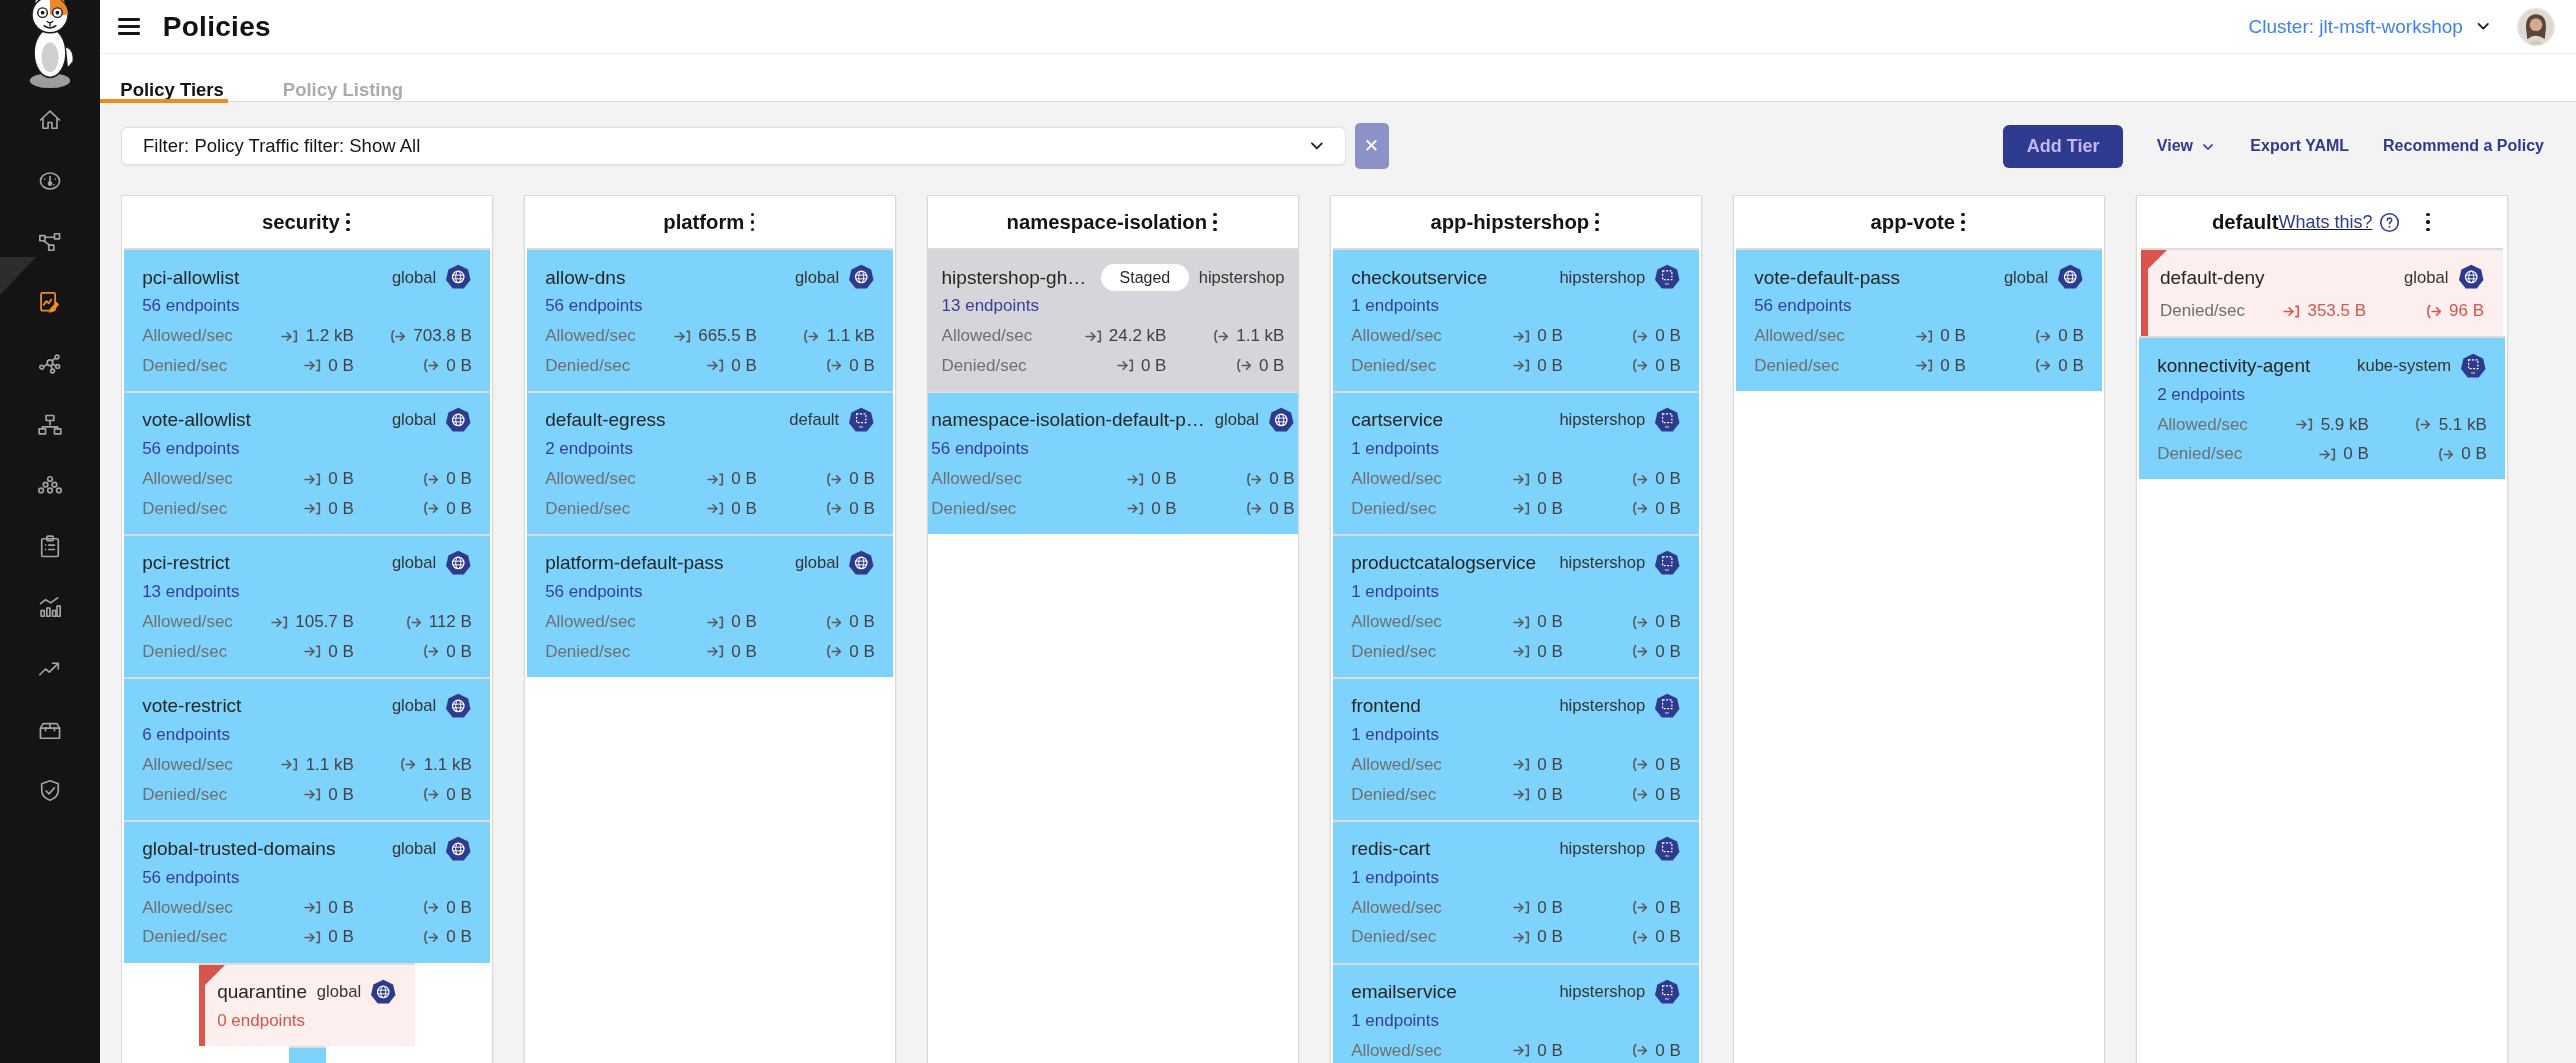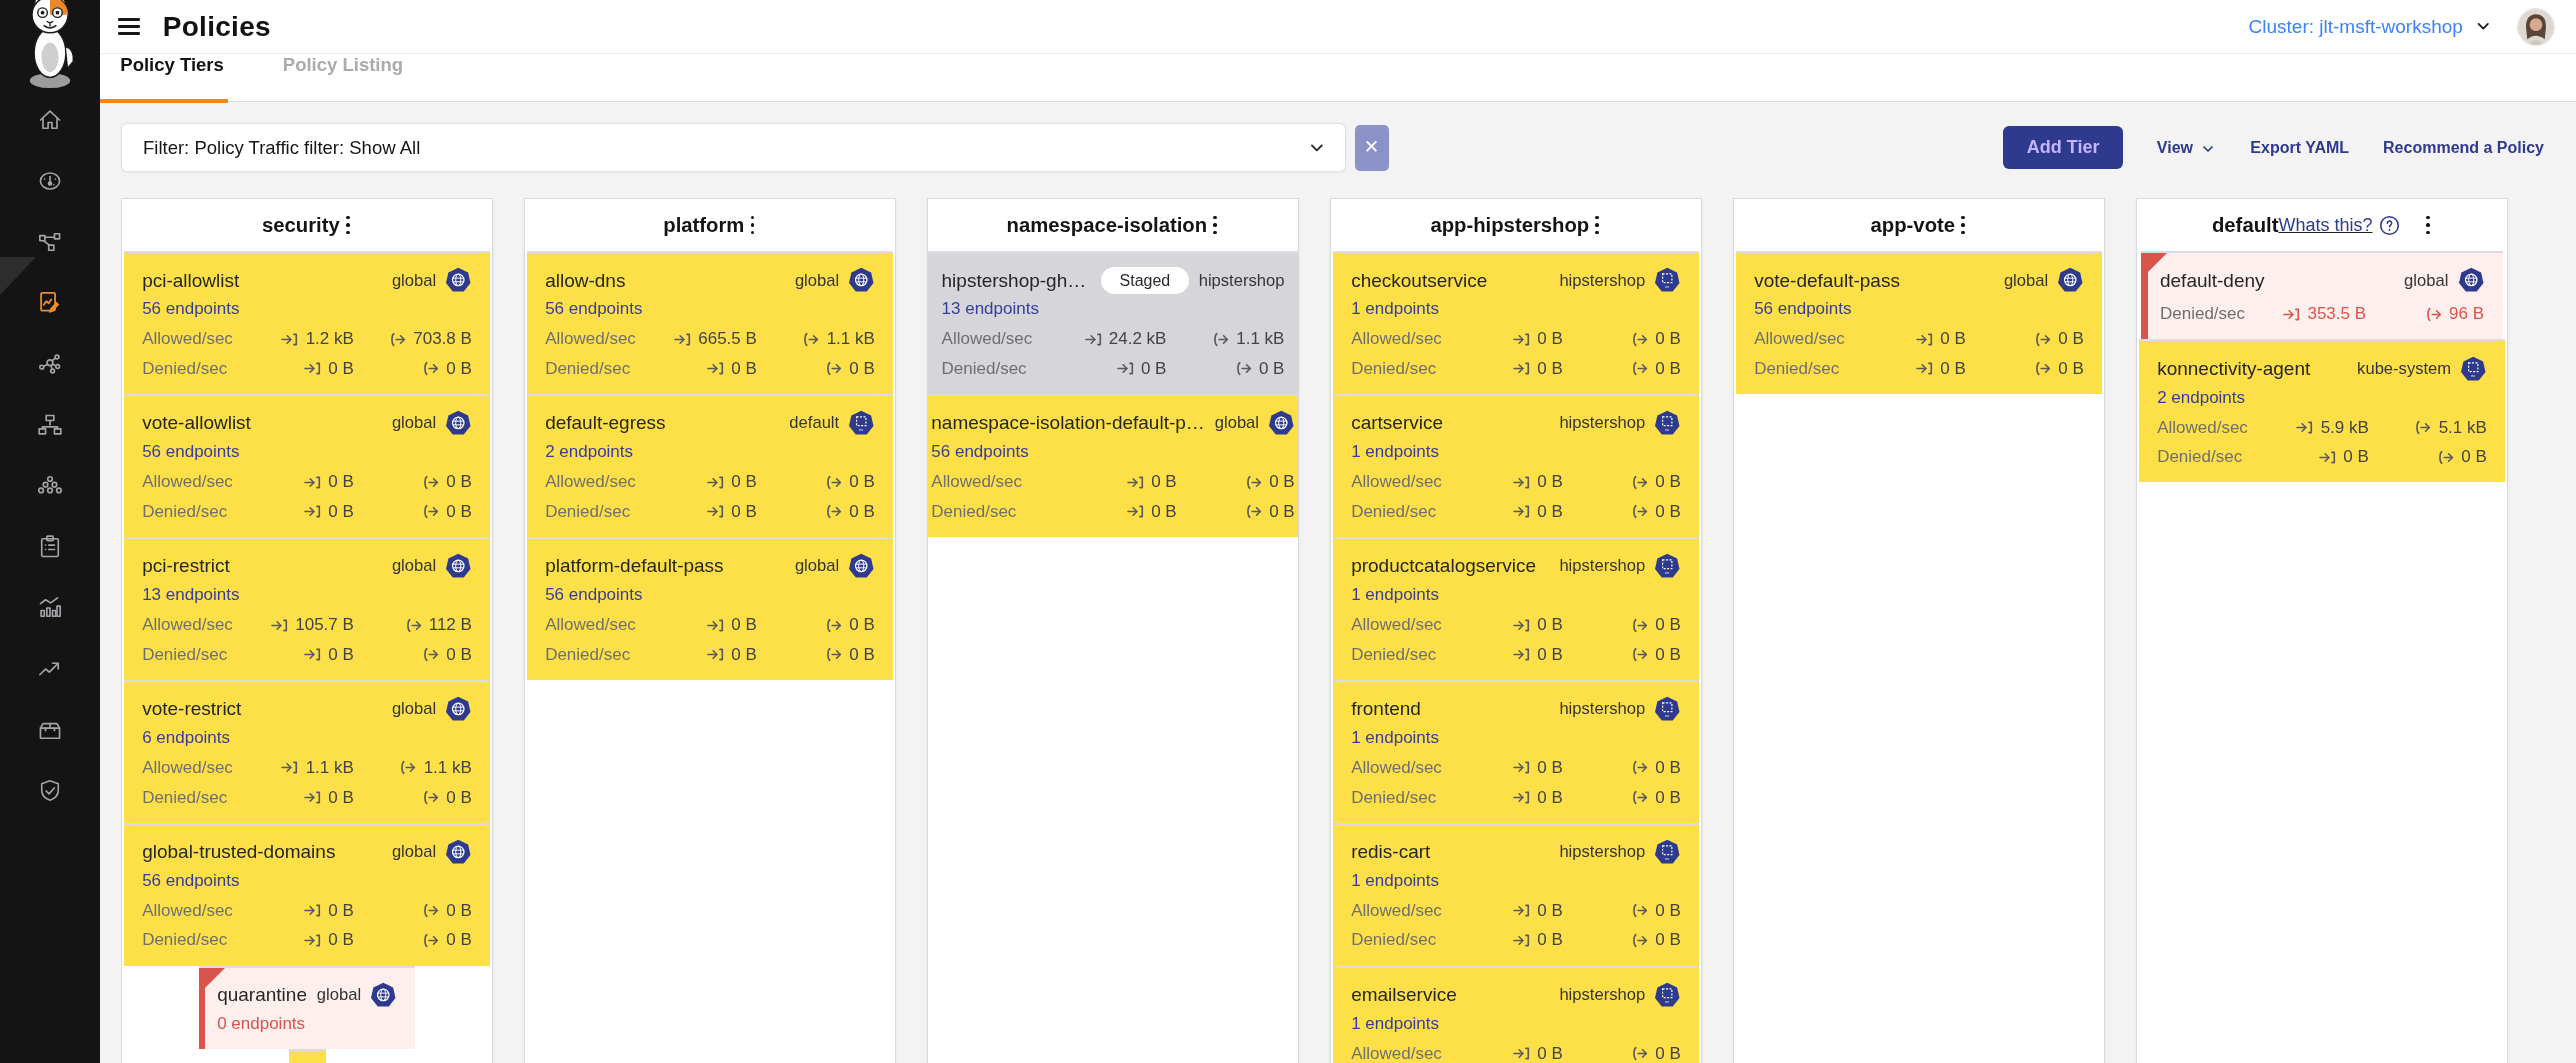--- a/index.html
+++ b/index.html
@@ -23,48 +23,48 @@
   .hamburger { display:flex; flex-direction:column; gap:4.3px; padding:3.7px; cursor:pointer; }
   .hamburger i { display:block; width:22px; height:3.1px; background:#161616; border-radius:1.2px; }
   .page-title { font-size:28px; font-weight:800; letter-spacing:0.3px; color:#121212; margin-left:18.5px; }
   .topbar-right { margin-left:auto; display:flex; align-items:center; }
   .cluster-select { display:flex; align-items:center; gap:11px; font-size:19px; color:#3b82f6; cursor:pointer; }
   .cluster-select svg { width:18.5px; height:18.5px; color:#1f1f1f; }
   .avatar { width:38px; height:38px; border-radius:50%; margin-left:24.6px; overflow:hidden; border:1.2px solid #e3e3e3; cursor:pointer; flex:none; }
   .avatar svg { width:100%; height:100%; display:block; }
 
   
-  .tabbar { background:#fff; display:flex; align-items:flex-start; gap:59px; padding-left:20.3px; border-bottom:1.8px solid #dcdcdc; position:relative; }
+  .tabbar { background:#fff; display:flex; align-items:flex-end; gap:59px; padding-left:20.3px; border-bottom:1.8px solid #dcdcdc; position:relative; }
   .tab { font-size:18.5px; font-weight:700; cursor:pointer; color:#121212; }
   .tab.inactive { color:#ababad; }
   .tab-underline { position:absolute; left:0; bottom:-1.8px; width:128px; height:4.3px; background:#ee8a1e; }
 
   
   .content { display:flex; flex-direction:column; min-height:0; }
   .toolbar { display:flex; align-items:center; padding:21px 32px 0 21px; flex:none; }
-  .filter-select { width:1225px; height:49px; flex:none; background:#fff; border:1.2px solid #e2e2e4; border-radius:6.2px; box-shadow:0 0.6px 1.8px rgba(0,0,0,.06); display:flex; align-items:center; justify-content:space-between; padding:0 18.5px 0 21px; font-size:18.5px; color:#161616; cursor:pointer; }
+  .filter-select { width:1225px; height:38px; flex:none; background:#fff; border:1.2px solid #e2e2e4; border-radius:6.2px; box-shadow:0 0.6px 1.8px rgba(0,0,0,.06); display:flex; align-items:center; justify-content:space-between; padding:0 18.5px 0 21px; font-size:18.5px; color:#161616; cursor:pointer; }
   .filter-select svg { width:19.7px; height:19.7px; color:#222; }
   .filter-clear { width:34px; height:46px; margin-left:8.6px; border:none; border-radius:4.9px; background:#8b92c7; color:#fff; font-size:18.5px; line-height:1; cursor:pointer; display:flex; align-items:center; justify-content:center; font-family:inherit; }
   .toolbar-actions { margin-left:auto; display:flex; align-items:center; gap:34px; }
   .btn-primary { background:#2e3a8e; color:#c4b5fd; border:none; border-radius:6.2px; padding:11px 23.4px; font-size:18px; font-weight:600; font-family:inherit; cursor:pointer; }
   .toolbar-link { color:#2e3a8e; font-size:16px; font-weight:600; cursor:pointer; display:flex; align-items:flex-end; gap:7.4px; }
   .toolbar-link svg { width:16px; height:16px; }
 
   
   .board { flex:1; min-height:0; display:flex; gap:31px; margin:26px 0 0 21px; overflow:hidden; }
   .tier { width:372px; flex:none; background:#fff; border:1.2px solid #dadadd; box-shadow:0 0.6px 2.5px rgba(0,0,0,.07); display:flex; flex-direction:column; overflow:hidden;align-items:center; }
   .tier-head { height:52px; flex:none; display:flex; align-items:center; padding:0 14.8px 0 18.5px; }
   .tier-name { font-size:20.3px; font-weight:800; color:#141414; }
   .tier-head-right { margin-left:auto; display:flex; align-items:center; gap:20px;text-decoration:underline; }
   .whats-this { display:flex; align-items:center; gap:6.2px; color:#2e3a8e; font-size:18px; cursor:pointer; white-space:nowrap; }
   .whats-this svg { width:21px; height:21px; }
   .kebab { display:flex; flex-direction:column; gap:3.7px; padding:3.7px 6.2px; cursor:pointer; }
   .kebab i { width:3.7px; height:3.7px; border-radius:50%; background:#141414; display:block; }
 
-  .card { border-top:2.5px solid #dcdce0; padding:13.5px 18.5px 15.4px; position:relative; background:#fde047; }
+  .card { border-top:2.5px solid #dcdce0; padding:13.5px 18.5px 15.4px; position:relative; background:#7dd3fc; }
   .card.staged { background:#d6d6da; }
   .card.alert { background:#fcefed; }
   .card.alert::before { content:""; position:absolute; left:0; top:0; bottom:0; width:6.2px; background:#d9544a; }
   .card.alert::after { content:""; position:absolute; left:0; top:0; width:0; height:0; border-top:26px solid #d9544a; border-right:26px solid transparent; }
   .card-head { display:flex; align-items:center; min-height:28px; }
   .card-title { font-size:19px; font-weight:500; color:#262626; white-space:nowrap; }
   .staged-pill { background:#fff; border-radius:615px; padding:4.3px 18.5px; font-size:16px; color:#2b2b2b; margin-left:14.8px; }
   .card-scope { margin-left:auto; display:flex; align-items:center; gap:9.2px; padding-left:9.9px; }
   .scope-label { font-size:16.6px; color:#353535; }
   .scope-icon svg { width:26.5px; height:26.5px; display:block; }

